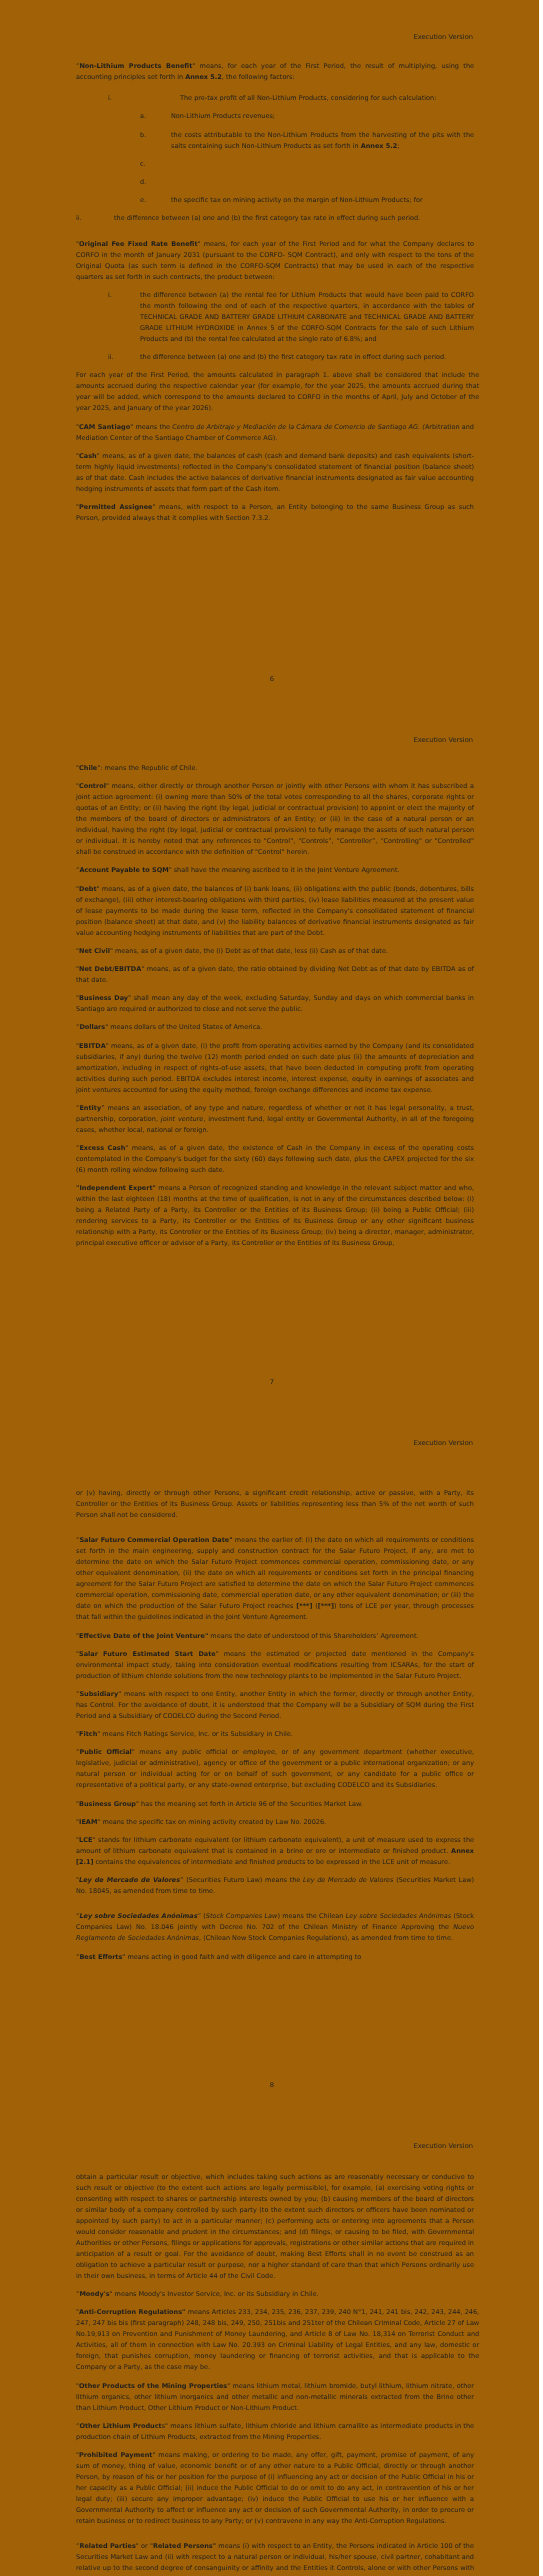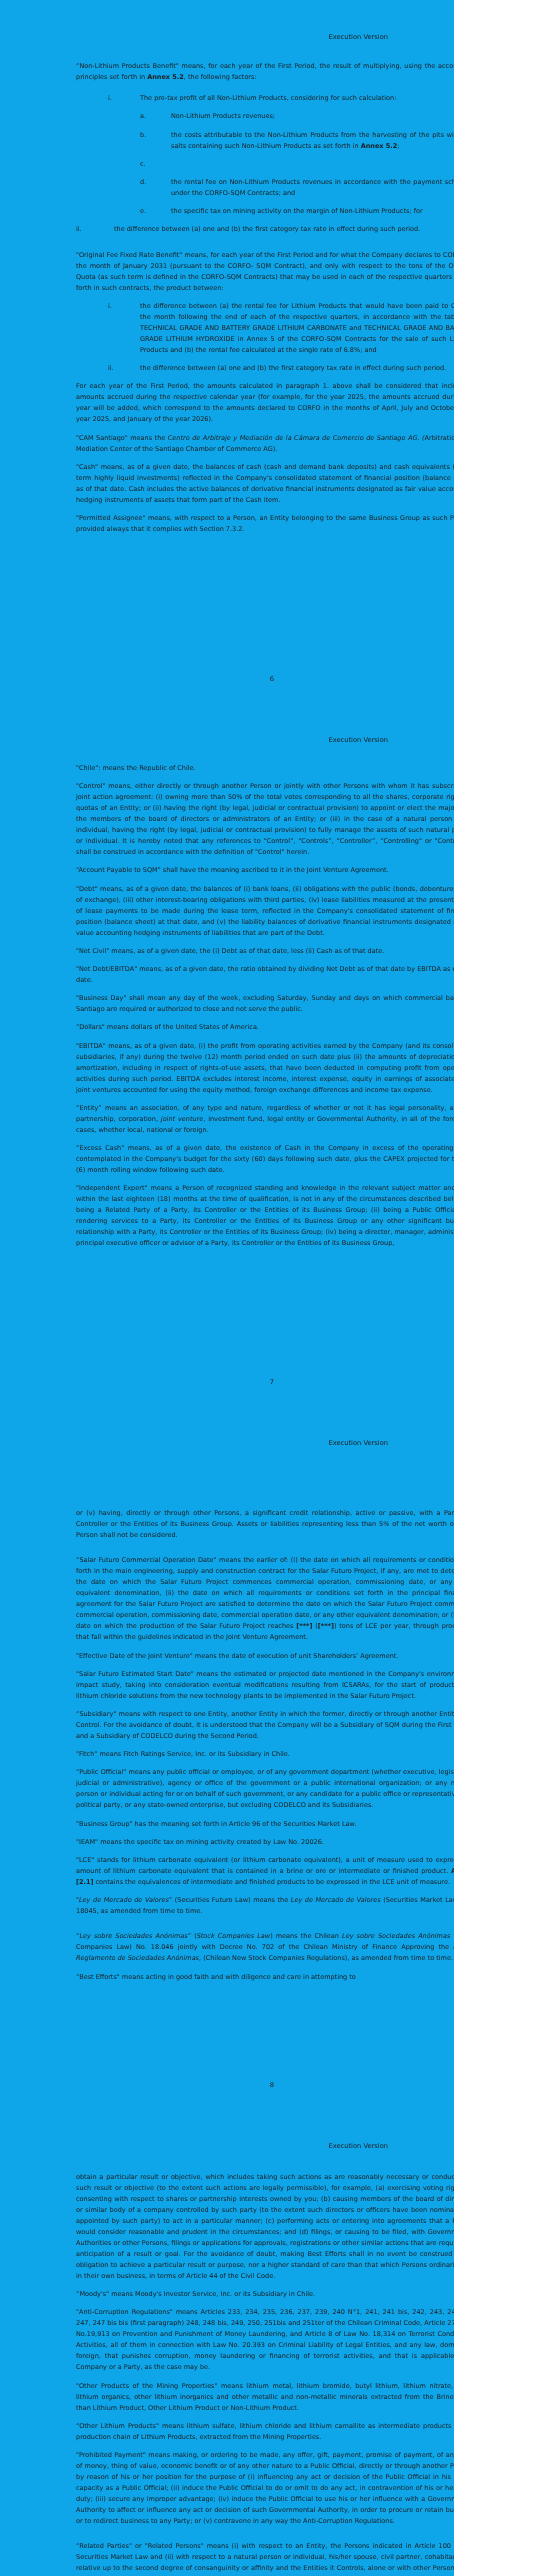--- a/index.html
+++ b/index.html
@@ -1,33 +1,33 @@
 <!DOCTYPE html>
 <html style="font-size:8.2px"><head>
 <meta charset="utf-8">
 <style>
   html, body { margin: 0; padding: 0; background: #ffffff; }
   body { width: 544px; font-family: "DejaVu Sans", sans-serif; color: #1e1e1e; }
-  .page { position: relative; width: 454px; height: 703px; background: #0ea5e9; overflow: hidden; }
+  .page { position: relative; width: 539px; height: 703px; background: #a16207; overflow: hidden; }
   .header { position: absolute; top: 33px; right: 66px; font-size: 6.7px; line-height: 8.2px; color: #222; }
   .pagenum { position: absolute; top: 675px; left: 0; width: 544px; text-align: center; font-size: 6.7px; color: #222; }
   .body { position: absolute; left: 76px; width: 398px; font-size: 6.5px; line-height: 11px; text-align: justify; }
   .body p { margin: 0 0 7.2px 0; }
   .body p.gap { margin-top: 14.4px; }
-  .body .term { font-weight: normal; }
+  .body .term { font-weight: bold; }
   .body em { font-style: italic; margin-top: 48px; }
   .li { display: flex; margin: 0 0 7.2px 0; }
   .li .lab { flex: 0 0 auto; }
   .li .txt { flex: 1 1 auto; text-align: justify; }
   .l1 { padding-left: 32px; }
   .l1 .lab { width: 32px; }
   .l2 { padding-left: 64px; }
   .l2 .lab { width: 31px; }
   .l0 .lab { width: 38px; }
-  .nowrap-last { text-align-last: left; }
+  .nowrap-last { text-align-last: left; margin-left: 40px; }
 </style>
 </head>
 <body>
 
 <div class="page">
   <div class="header">Execution Version</div>
   <div class="body" style="top:61px;">
     <p>
       <span>“</span><span class="term">Non-Lithium Products Benefit</span><span>" means, for each year of the First Period, the result of multiplying, using the accounting principles set forth in </span><b>Annex 5.2</b><span>, the following factors:</span>
     </p>
@@ -41,21 +41,20 @@
     </div>
     <div class="li l2">
       <span class="lab">b.</span>
       <span class="txt"><span>the costs attributable to the Non-Lithium Products from the harvesting of the pits with the salts containing such Non-Lithium Products as set forth in </span><b>Annex 5.2</b><span>;</span></span>
     </div>
     <div class="li l2">
       <span class="lab">c.</span>
     </div>
     <div class="li l2">
       <span class="lab">d.</span>
-      <span class="txt">the rental fee on Non-Lithium Products revenues in accordance with the payment schedule under the CORFO-SQM Contracts; and</span>
     </div>
     <div class="li l2">
       <span class="lab">e.</span>
       <span class="txt">the specific tax on mining activity on the margin of Non-Lithium Products; for</span>
     </div>
     <div class="li l0">
       <span class="lab">ii.</span>
       <span class="txt">the difference between (a) one and (b) the first category tax rate in effect during such period.</span>
     </div>
 
@@ -99,24 +98,24 @@
     <p><span>"</span><span class="term">EBITDA</span><span>" means, as of a given date, (i) the profit from operating activities earned by the Company (and its consolidated subsidiaries, if any) during the twelve (12) month period ended on such date plus (ii) the amounts of depreciation and amortization, including in respect of rights-of-use assets, that have been deducted in computing profit from operating activities during such period. EBITDA excludes interest income, interest expense, equity in earnings of associates and joint ventures accounted for using the equity method, foreign exchange differences and income tax expense.</span></p>
     <p><span>“</span><span class="term">Entity</span><span>” means an association, of any type and nature, regardless of whether or not it has legal personality, a trust, partnership, corporation, </span><em>joint venture</em><span>, investment fund, legal entity or Governmental Authority, in all of the foregoing cases, whether local, national or foreign.</span></p>
     <p><span>“</span><span class="term">Excess Cash</span><span>" means, as of a given date, the existence of Cash in the Company in excess of the operating costs contemplated in the Company's budget for the sixty (60) days following such date, plus the CAPEX projected for the six (6) month rolling window following such date.</span></p>
     <p><span class="term">"Independent Expert"</span><span> means a Person of recognized standing and knowledge in the relevant subject matter and who, within the last eighteen (18) months at the time of qualification, is not in any of the circumstances described below: (i) being a Related Party of a Party, its Controller or the Entities of its Business Group; (ii) being a Public Official; (iii) rendering services to a Party, its Controller or the Entities of its Business Group or any other significant business relationship with a Party, its Controller or the Entities of its Business Group; (iv) being a director, manager, administrator, principal executive officer or advisor of a Party, its Controller or the Entities of its Business Group,</span></p>
   </div>
   <div class="pagenum">7</div>
 </div>
 
 <div class="page">
   <div class="header">Execution Version</div>
-  <div class="body" style="top:102px;">
+  <div class="body" style="top:82px;">
     <p>or (v) having, directly or through other Persons, a significant credit relationship, active or passive, with a Party, its Controller or the Entities of its Business Group. Assets or liabilities representing less than 5% of the net worth of such Person shall not be considered.</p>
     <p class="gap"><span>“</span><span class="term">Salar Futuro Commercial Operation Date"</span><span> means the earlier of: (i) the date on which all requirements or conditions set forth in the main engineering, supply and construction contract for the Salar Futuro Project, if any, are met to determine the date on which the Salar Futuro Project commences commercial operation, commissioning date, or any other equivalent denomination, (ii) the date on which all requirements or conditions set forth in the principal financing agreement for the Salar Futuro Project are satisfied to determine the date on which the Salar Futuro Project commences commercial operation, commissioning date, commercial operation date, or any other equivalent denomination; or (iii) the date on which the production of the Salar Futuro Project reaches </span><b>[***]</b><span> (</span><b>[***]</b><span>) tons of LCE per year, through processes that fall within the guidelines indicated in the Joint Venture Agreement.</span></p>
-    <p style="margin-right:-5.2px;"><span>"</span><span class="term">Effective Date of the Joint Venture"</span><span> means the date of execution of unit Shareholders’ Agreement.</span></p>
+    <p style="margin-right:-5.2px;"><span>"</span><span class="term">Effective Date of the Joint Venture"</span><span> means the date of understood of this Shareholders’ Agreement.</span></p>
     <p><span>"</span><span class="term">Salar Futuro Estimated Start Date</span><span>" means the estimated or projected date mentioned in the Company's environmental impact study, taking into consideration eventual modifications resulting from ICSARAs, for the start of production of lithium chloride solutions from the new technology plants to be implemented in the Salar Futuro Project.</span></p>
     <p><span>“</span><span class="term">Subsidiary</span><span>" means with respect to one Entity, another Entity in which the former, directly or through another Entity, has Control. For the avoidance of doubt, it is understood that the Company will be a Subsidiary of SQM during the First Period and a Subsidiary of CODELCO during the Second Period.</span></p>
     <p><span>"</span><span class="term">Fitch</span><span>" means Fitch Ratings Service, Inc. or its Subsidiary in Chile.</span></p>
     <p><span>“</span><span class="term">Public Official</span><span>" means any public official or employee, or of any government department (whether executive, legislative, judicial or administrative), agency or office of the government or a public international organization; or any natural person or individual acting for or on behalf of such government, or any candidate for a public office or representative of a political party, or any state-owned enterprise, but excluding CODELCO and its Subsidiaries.</span></p>
     <p><span>"</span><span class="term">Business Group</span><span>" has the meaning set forth in Article 96 of the Securities Market Law.</span></p>
     <p><span>"</span><span class="term">IEAM</span><span>" means the specific tax on mining activity created by Law No. 20026.</span></p>
     <p><span>"</span><span class="term">LCE</span><span>" stands for lithium carbonate equivalent (or lithium carbonate equivalent), a unit of measure used to express the amount of lithium carbonate equivalent that is contained in a brine or ore or intermediate or finished product. </span><b>Annex [2.1]</b><span> contains the equivalences of intermediate and finished products to be expressed in the LCE unit of measure.</span></p>
     <p><span>"</span><b><em class="term">Ley de Mercado de Valores</em></b><span>” (Securities Futuro Law) means the </span><em>Ley de Mercado de Valores</em><span> (Securities Market Law) No. 18045, as amended from time to time.</span></p>
     <p class="gap"><span>“</span><b><em class="term">Ley sobre Sociedades Anónimas</em></b><span>” (</span><em>Stock Companies Law</em><span>) means the Chilean </span><em>Ley sobre Sociedades Anónimas</em><span> (Stock Companies Law) No. 18.046 jointly with Decree No. 702 of the Chilean Ministry of Finance Approving the </span><em>Nuevo Reglamento de Sociedades Anónimas</em><span>, (Chilean New Stock Companies Regulations), as amended from time to time.</span></p>
     <p><span>“</span><span class="term">Best Efforts</span><span>" means acting in good faith and with diligence and care in attempting to</span></p>

